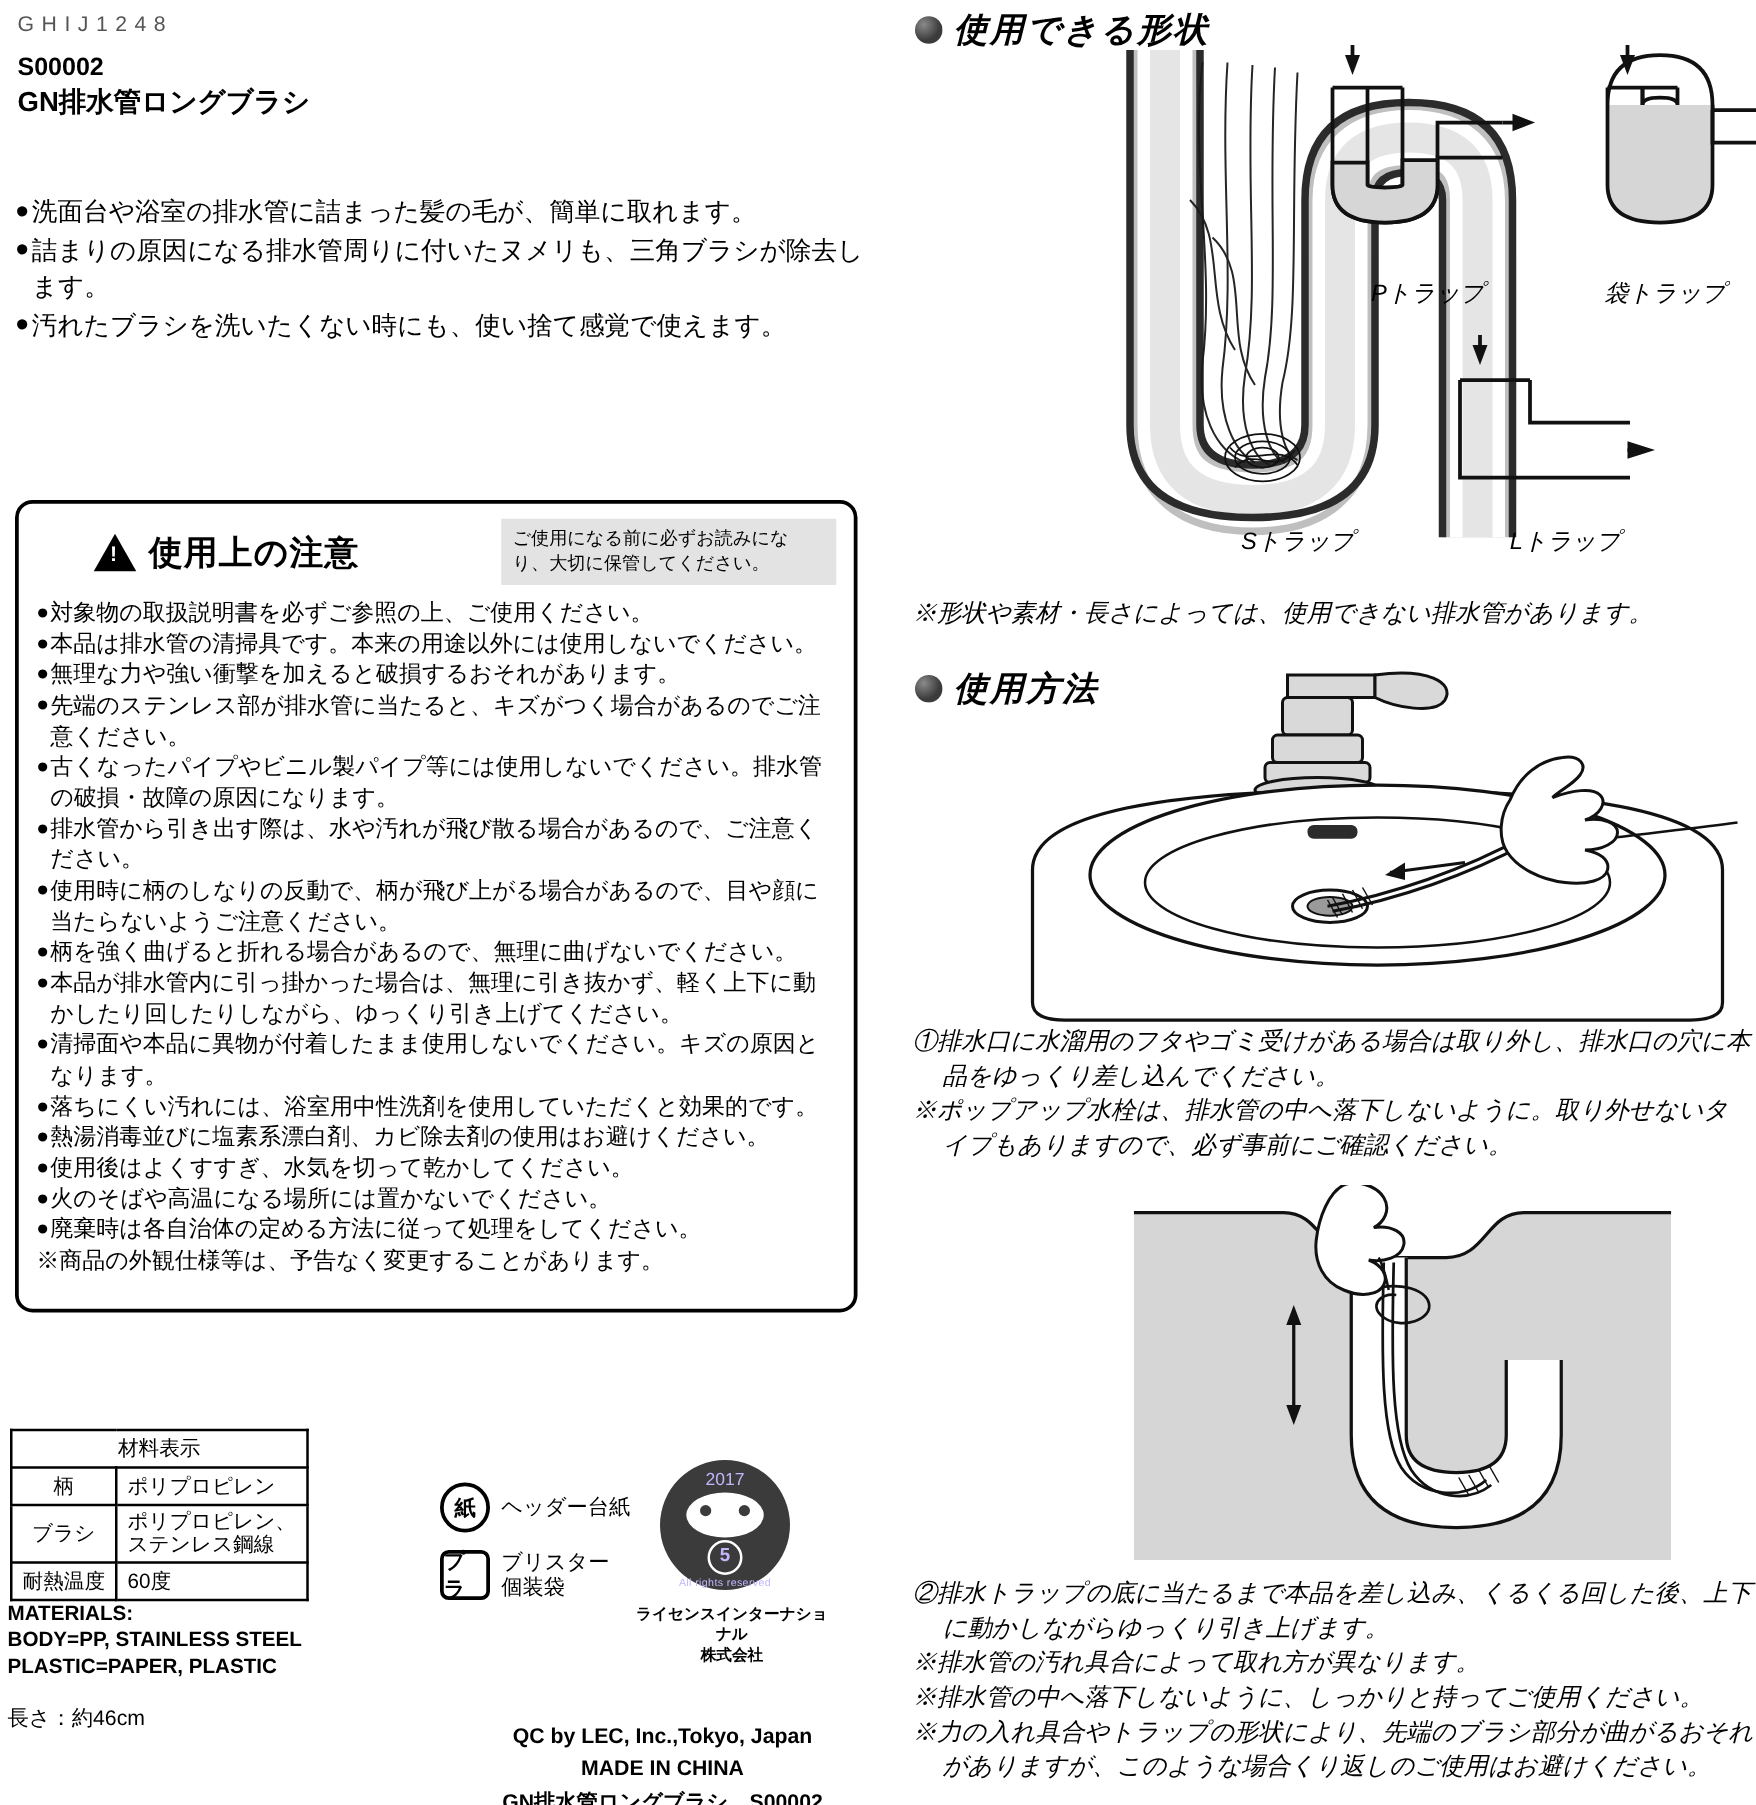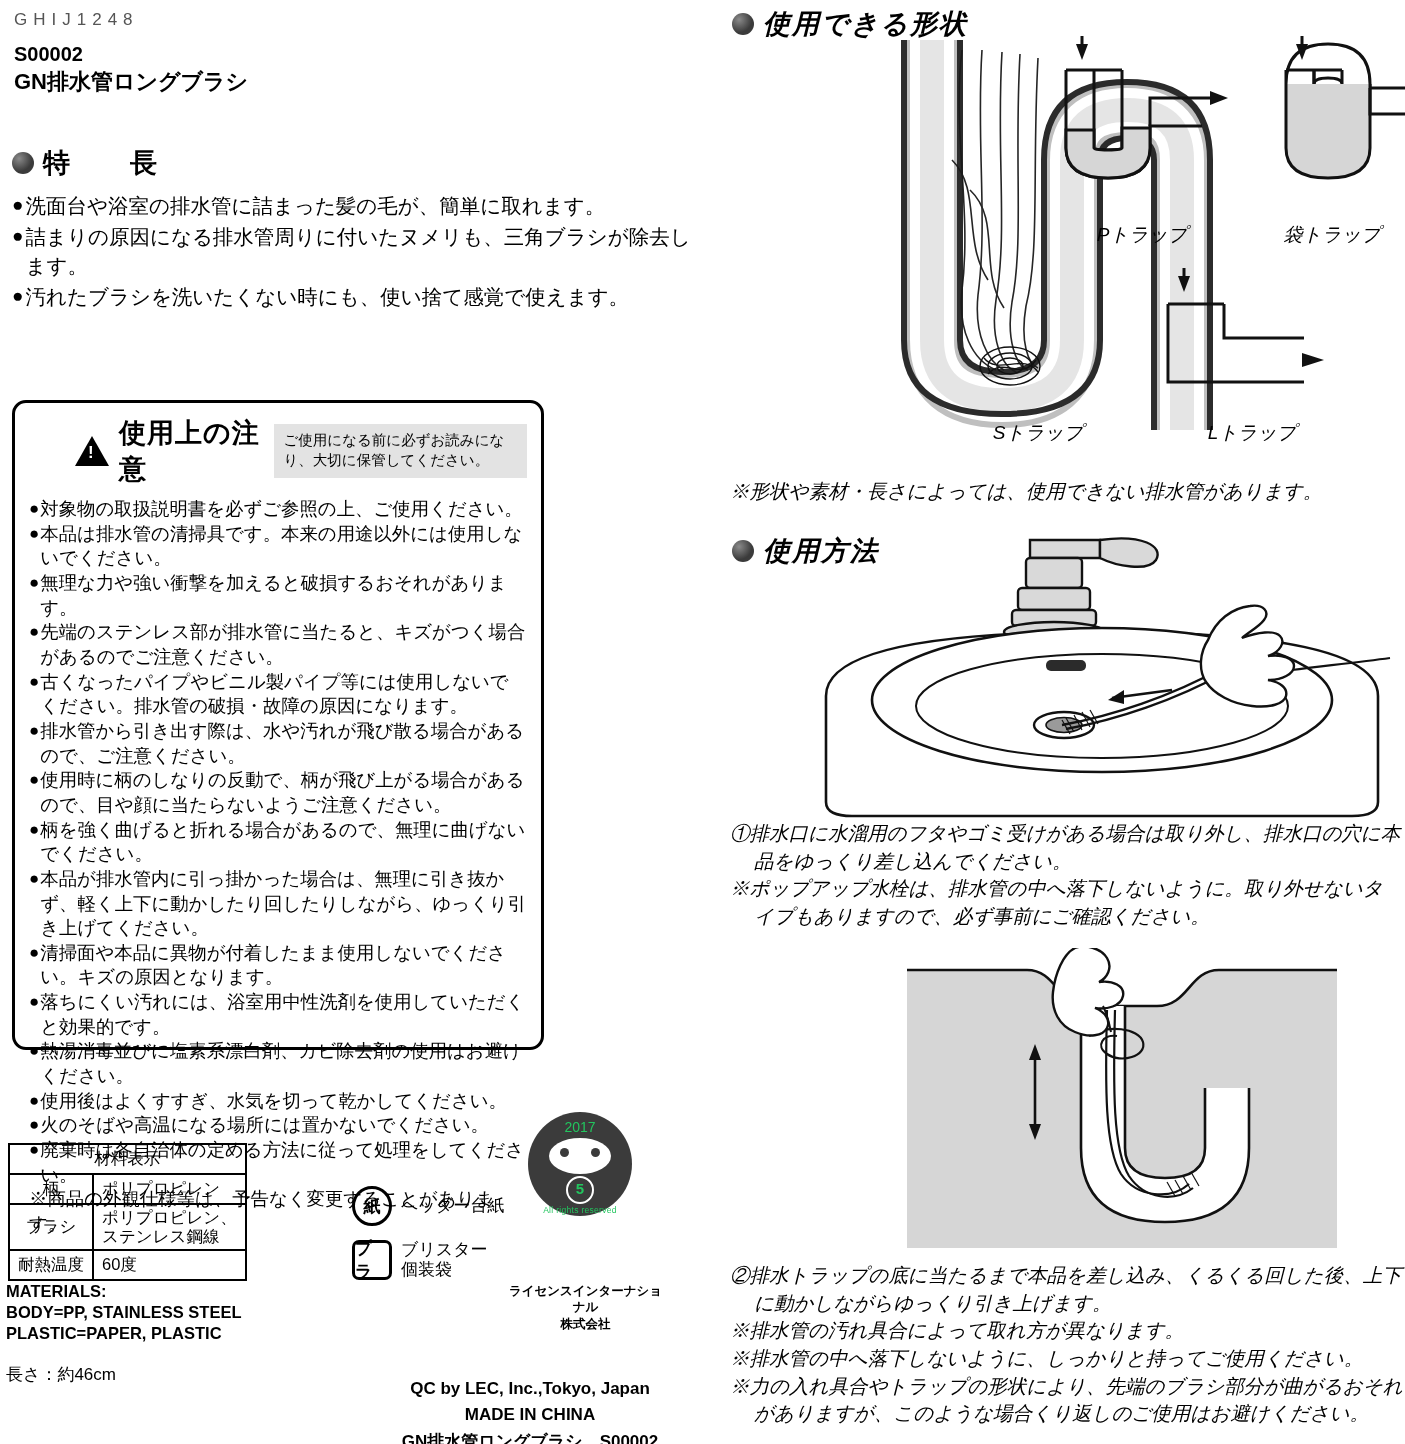--- a/index.html
+++ b/index.html
@@ -86,21 +86,21 @@
     line-height: 1.5;
   }
   .feat-list .li .tx {
     flex: 1;
   }
 
   
   .caution-box {
     position: absolute;
     left: 12px; top: 400px;
-    width: 532px;
+    width: 674px;
     height: 650px;
     border: 3px solid #000;
     border-radius: 14px;
     box-sizing: border-box;
     padding: 12px 14px 0 14px;
   }
   .caution-head {
     display: flex;
     align-items: center;
     justify-content: space-between;
@@ -211,25 +211,25 @@
     font-size: 17px;
     font-weight: bold;
     box-sizing: border-box;
   }
   .rec-mark.round { border-radius: 50%; }
   .rec-label { line-height: 1.2; }
 
   
   .seal {
     position: absolute;
-    left: 528px; top: 1112px;
+    left: 528px; top: 1168px;
     width: 104px; height: 104px;
     border-radius: 50%;
     background: #3b3b3b;
-    color: #22c55e;
+    color: #c4b5fd;
     text-align: center;
     box-sizing: border-box;
     padding-top: 7px;
   }
   .seal .yr { font-size: 14px; }
   .seal .face {
     width: 62px; height: 36px;
     margin: 3px auto 0 auto;
     background: #fff;
     border-radius: 50%;
@@ -317,24 +317,20 @@
 
 <div class="page">
 
   <div class="left-col">
 
     <div class="code-line">GHIJ1248</div>
     <div class="sku">S00002</div>
     <div class="prod-name">GN排水管ロングブラシ</div>
 
     <div class="sec-features">
-      <div class="bullet-head">
-        <span class="dot"></span>
-        <span class="sec-title">特　　長</span>
-      </div>
       <div class="feat-list">
         <div class="li">
           <span class="bd">●</span>
           <span class="tx">洗面台や浴室の排水管に詰まった髪の毛が、簡単に取れます。</span>
         </div>
         <div class="li">
           <span class="bd">●</span>
           <span class="tx">詰まりの原因になる排水管周りに付いたヌメリも、三角ブラシが除去します。</span>
         </div>
         <div class="li">

